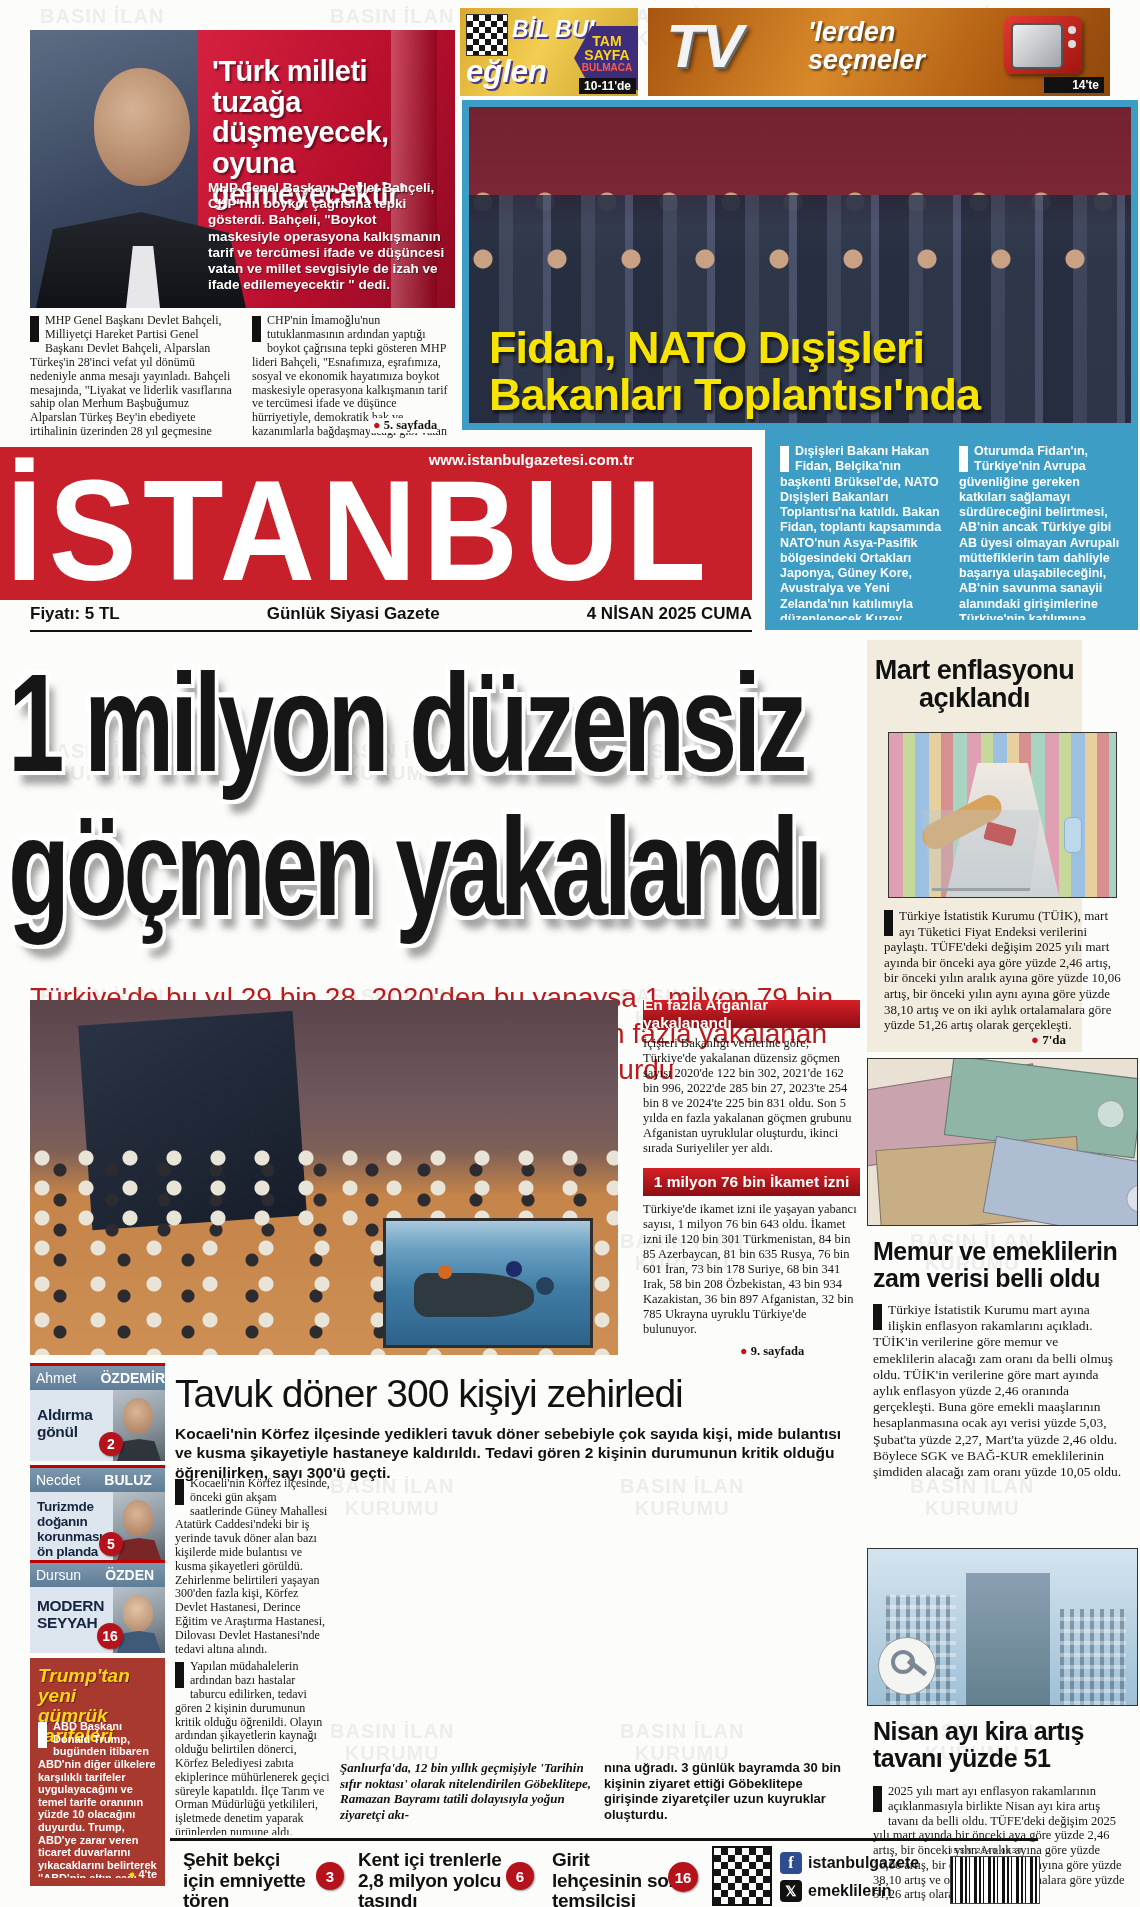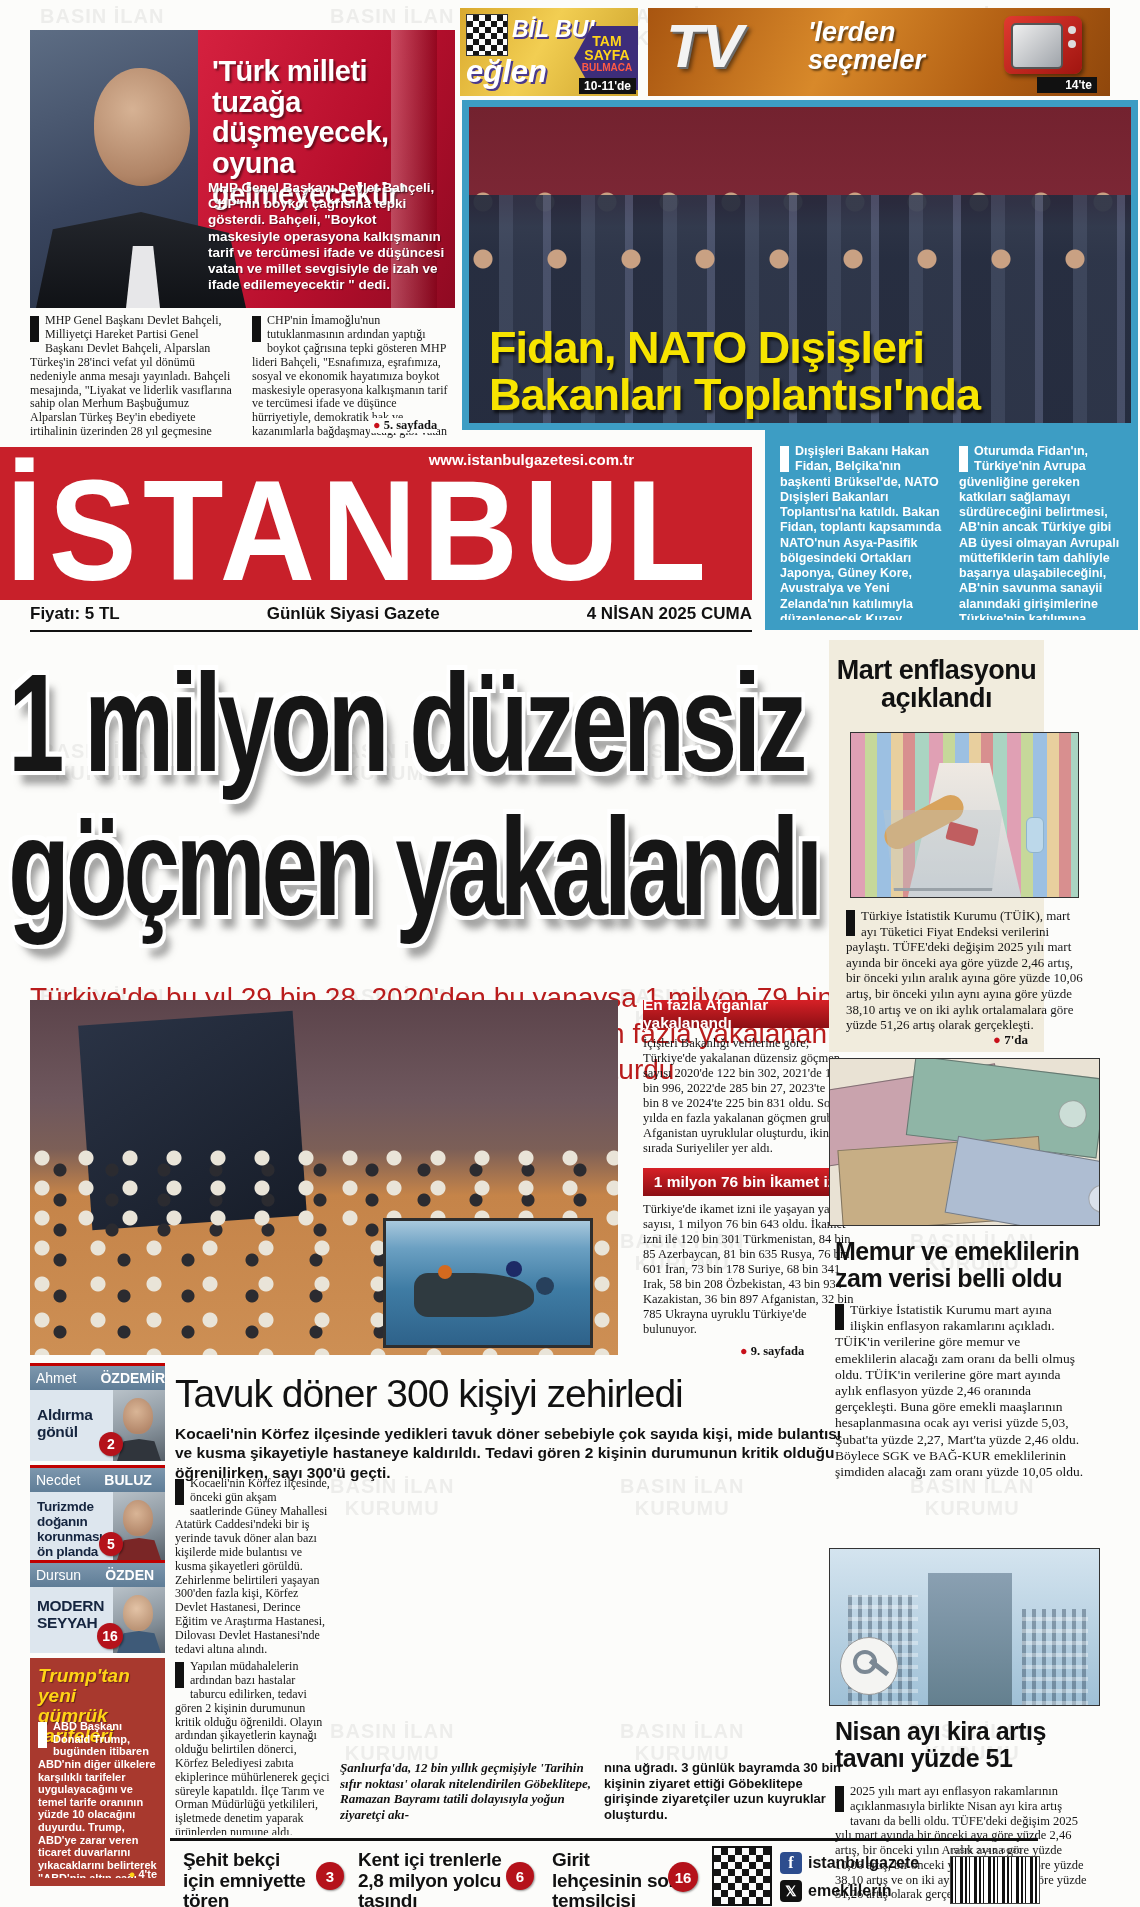--- a/index.html
+++ b/index.html
@@ -91,21 +91,21 @@
   .boat{position:absolute;left:353px;top:218px;width:210px;height:130px;border:3px solid #2e2e2e;box-sizing:border-box;
       background:linear-gradient(180deg,#a9c9dd 0%,#6ba0c2 22%,#3f7ca4 55%,#2e628a 100%);}
   .boat-hull{position:absolute;left:28px;top:52px;width:120px;height:44px;background:#2f3a40;border-radius:14px 50% 40% 14px;}
   .boat-dot{position:absolute;border-radius:50%;}
 
   .rbx-h{left:643px;width:217px;height:28px;background:linear-gradient(180deg,#d62026,#8c0f14);color:#fff;font-weight:800;
       font-size:15.5px;display:flex;align-items:center;justify-content:center;}
   .rbx-t{left:643px;width:217px;font-size:12.5px;line-height:1.2;color:#151515;}
 
   
-  .panel{left:829px;width:215px;background:#f1ecdd;}
+  .panel{left:867px;width:215px;background:#f1ecdd;}
   .pan-h{font-weight:800;color:#111;letter-spacing:-0.5px;}
   .photo-frame{border:1px solid #333;box-sizing:border-box;position:absolute;overflow:hidden;}
 
   .sm-shelves{position:absolute;inset:0;
       background:repeating-linear-gradient(90deg,#e0a0b4 0 14px,#c6d89a 14px 26px,#9cc0e2 26px 40px,#e8cf9e 40px 52px,#d88f8f 52px 64px,#aad4c2 64px 78px);}
   .sm-aisle{position:absolute;left:25%;top:18%;width:50%;height:82%;background:linear-gradient(180deg,#efe9e2,#cdd2d6);clip-path:polygon(28% 0,72% 0,100% 100%,0 100%);}
   .sm-cart{position:absolute;left:24px;bottom:6px;width:130px;height:78px;border:3px solid #9aa2a8;border-top:none;
       clip-path:polygon(6% 0,94% 0,86% 100%,14% 100%);background:rgba(190,200,205,.35);}
   .sm-bread{position:absolute;left:30px;bottom:62px;width:86px;height:26px;background:#d8a35c;border-radius:14px;transform:rotate(-28deg);}
   .sm-item{position:absolute;left:96px;bottom:54px;width:30px;height:18px;background:#c22525;border-radius:3px;transform:rotate(15deg);}
@@ -266,21 +266,21 @@
     <div class="tv-big">TV</div>
     <div class="tv-rest">
       <div>'lerden</div>
       <div>seçmeler</div>
     </div>
     <div class="tvset">
       <div class="tvscr"></div>
       <div class="tvkn" style="top:10px;"></div>
       <div class="tvkn" style="top:24px;"></div>
     </div>
-    <span class="pgtag" style="right:13px;bottom:3px;padding-left:28px;">14'te</span>
+    <span class="pgtag" style="right:6px;bottom:3px;padding-left:28px;">14'te</span>
   </div>
 
   <div class="abs z nato-photo hide">
     <div class="nato-heads" style="top:26%;"></div>
     <div class="nato-suits"></div>
     <div class="nato-heads" style="top:44%;background-size:74px 26px;"></div>
     <div class="nato-h">
       <div>Fidan, NATO Dışişleri</div>
       <div>Bakanları Toplantısı'nda</div>
     </div>

